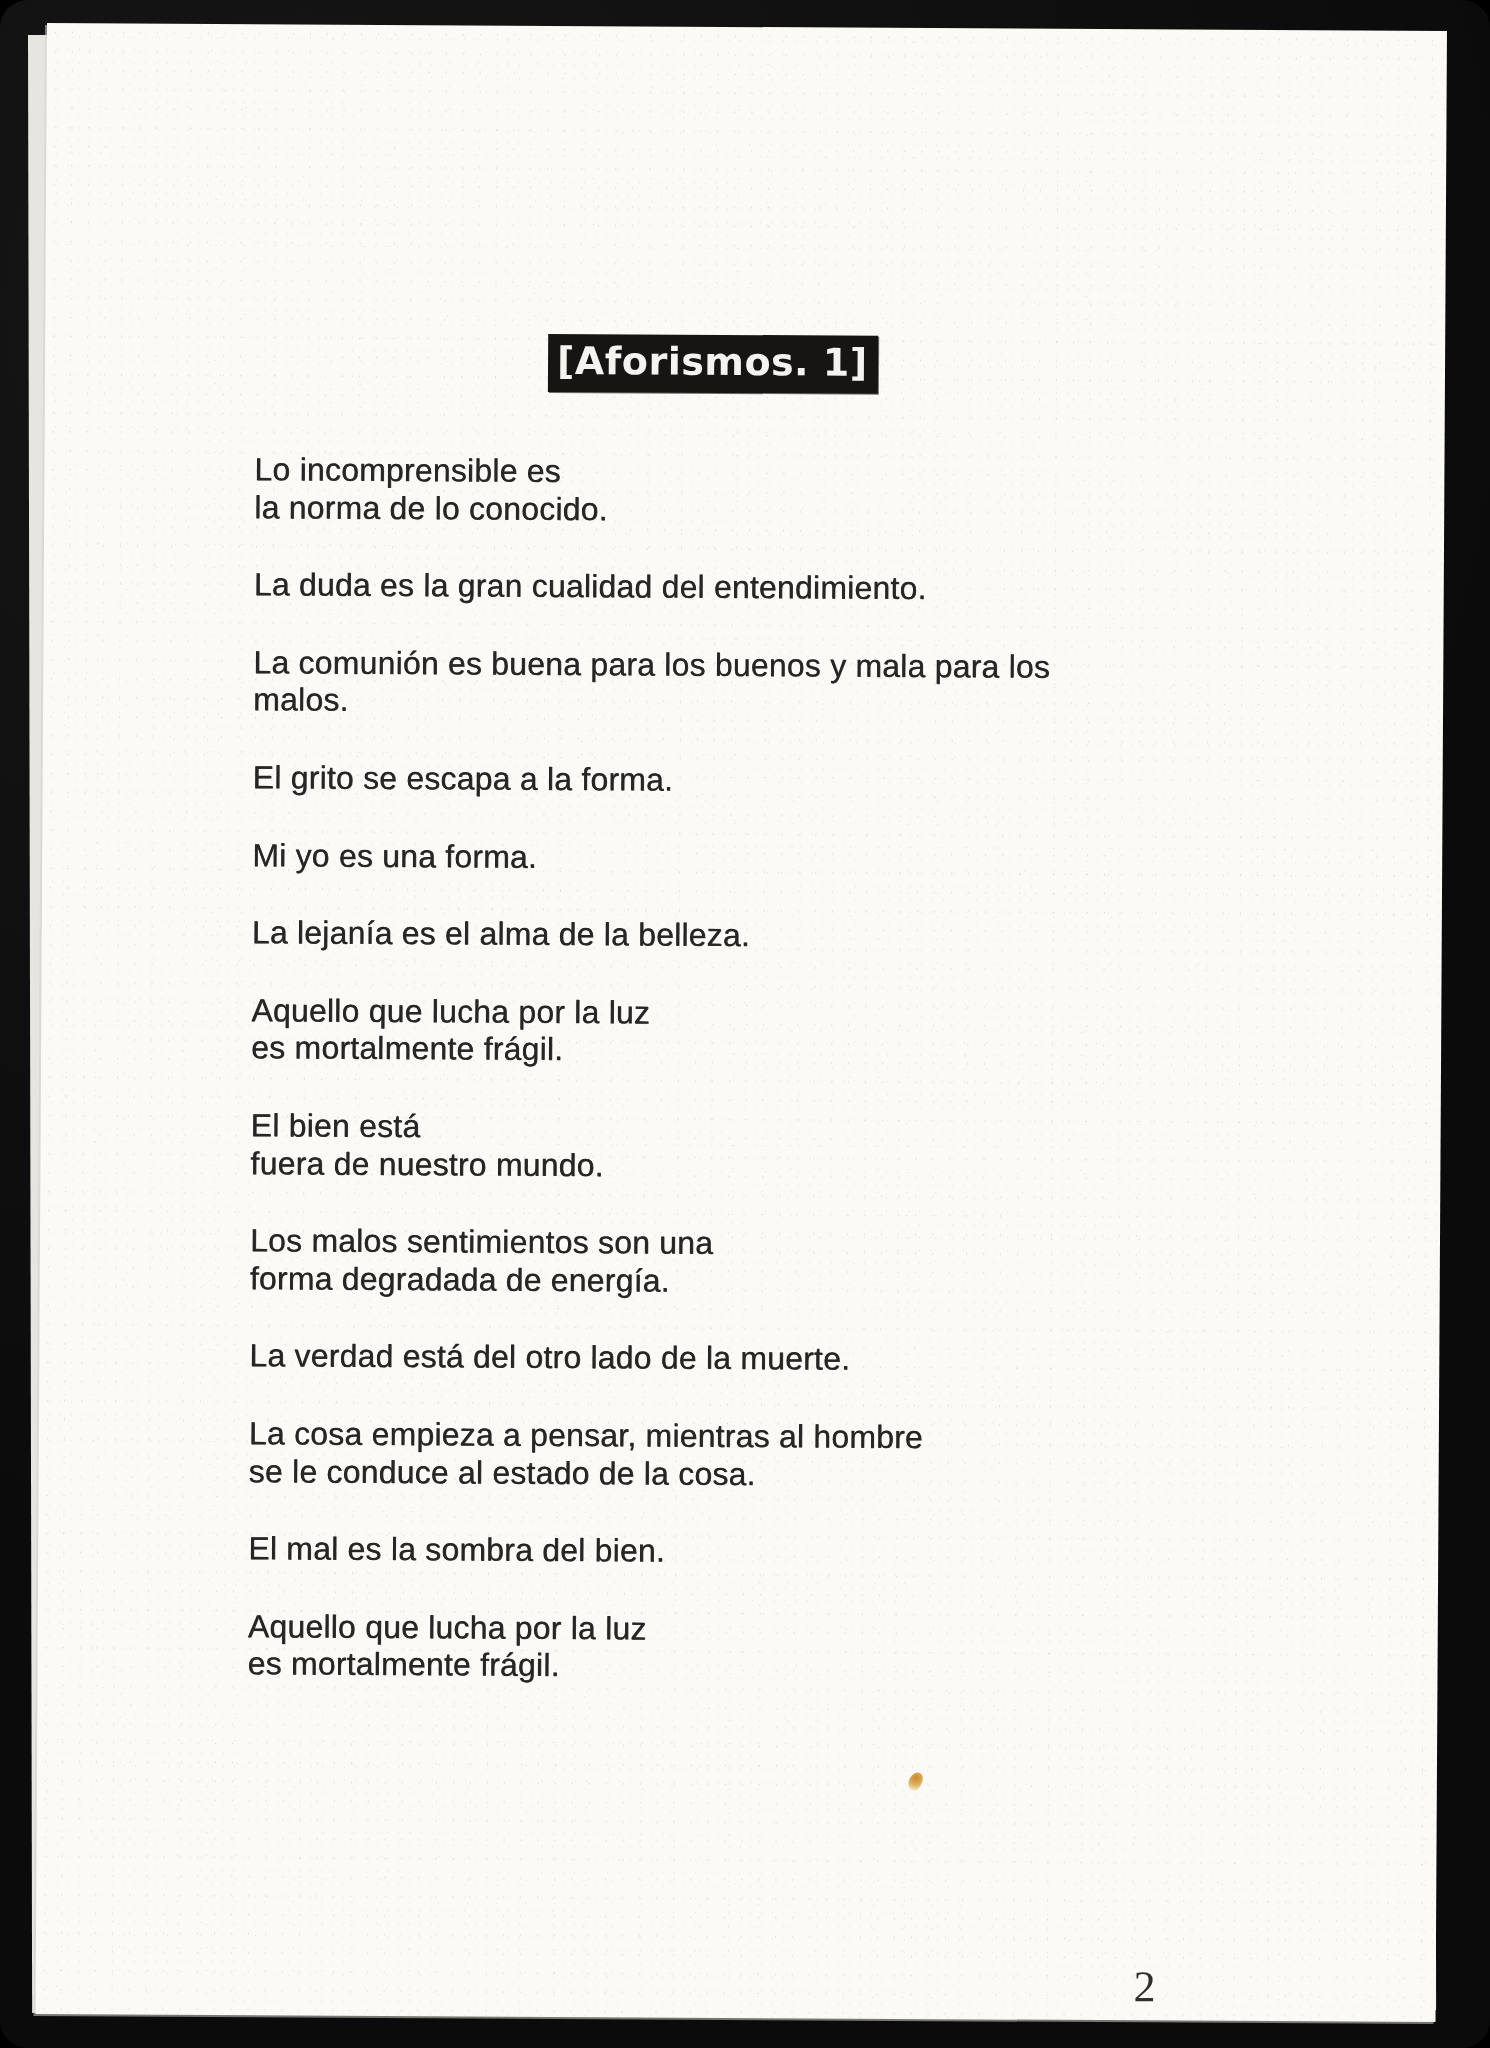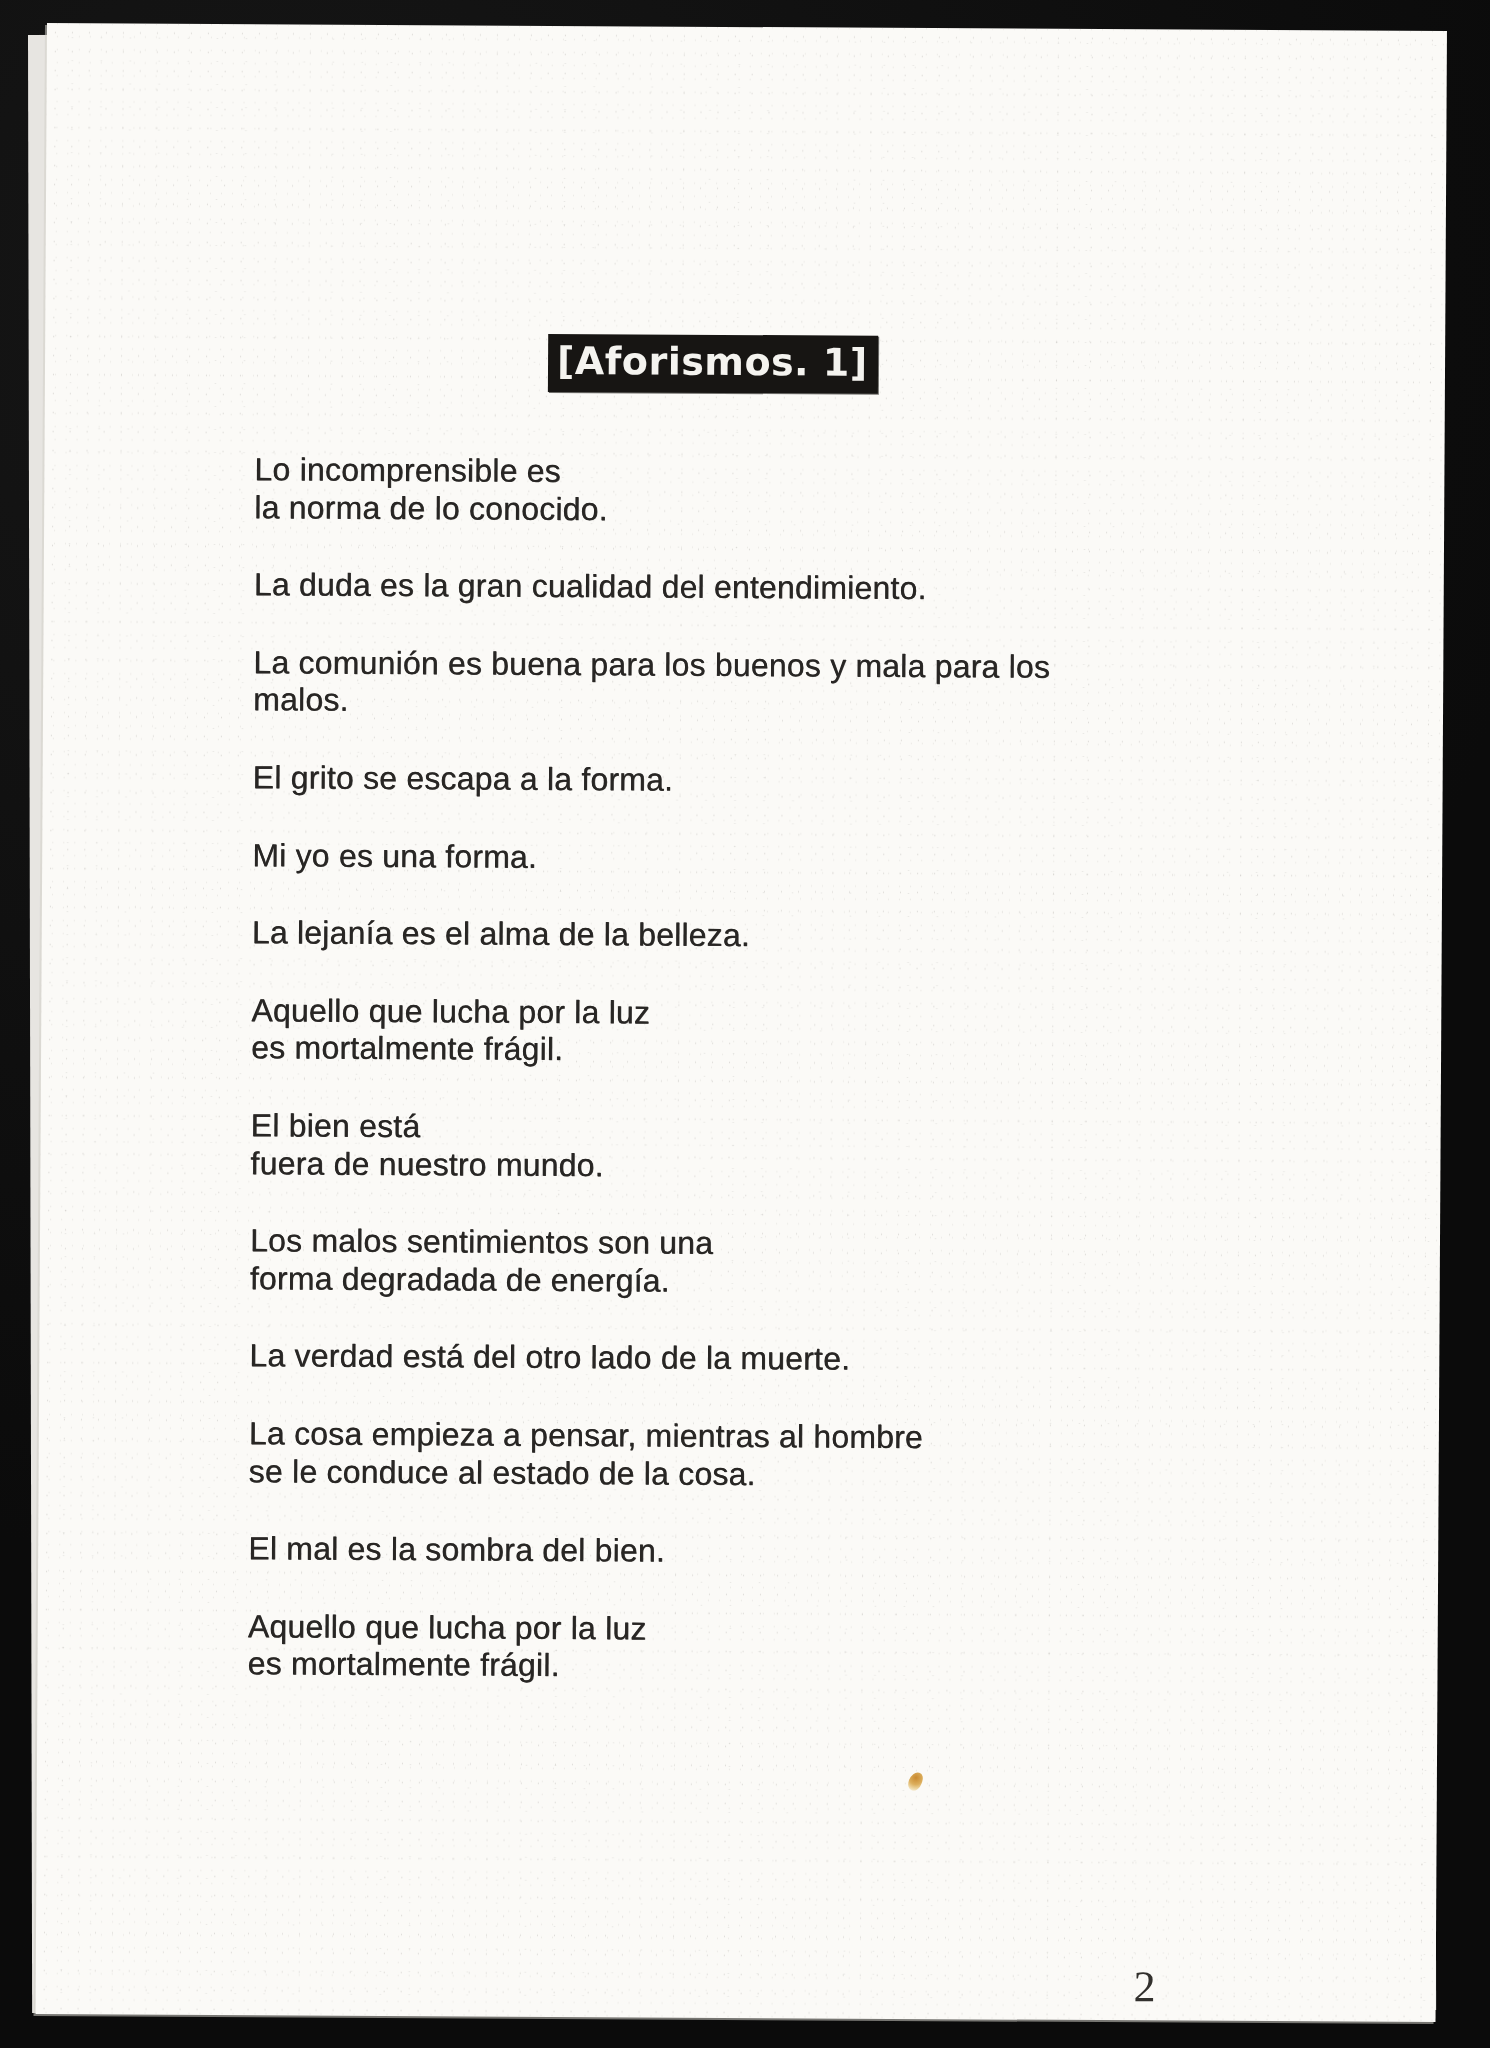--- a/index.html
+++ b/index.html
@@ -4,20 +4,21 @@
 <style>
   html,body{margin:0;padding:0;background:#000;}
   .scan{
     position:relative;
     width:1490px;height:2048px;
     background:
       radial-gradient(circle at 20% 15%, #161616 0%, transparent 60%),
       #0b0b0b;
     overflow:hidden;
     font-family:"Liberation Sans", sans-serif;
+    border-radius:28px;
   }
   .sheet-under{
     position:absolute;
     left:28px;top:35px;
     width:1404px;height:1978px;
     background:#e7e5e1;
     transform:rotate(-0.12deg);
     transform-origin:top left;
   }
   .paper{

